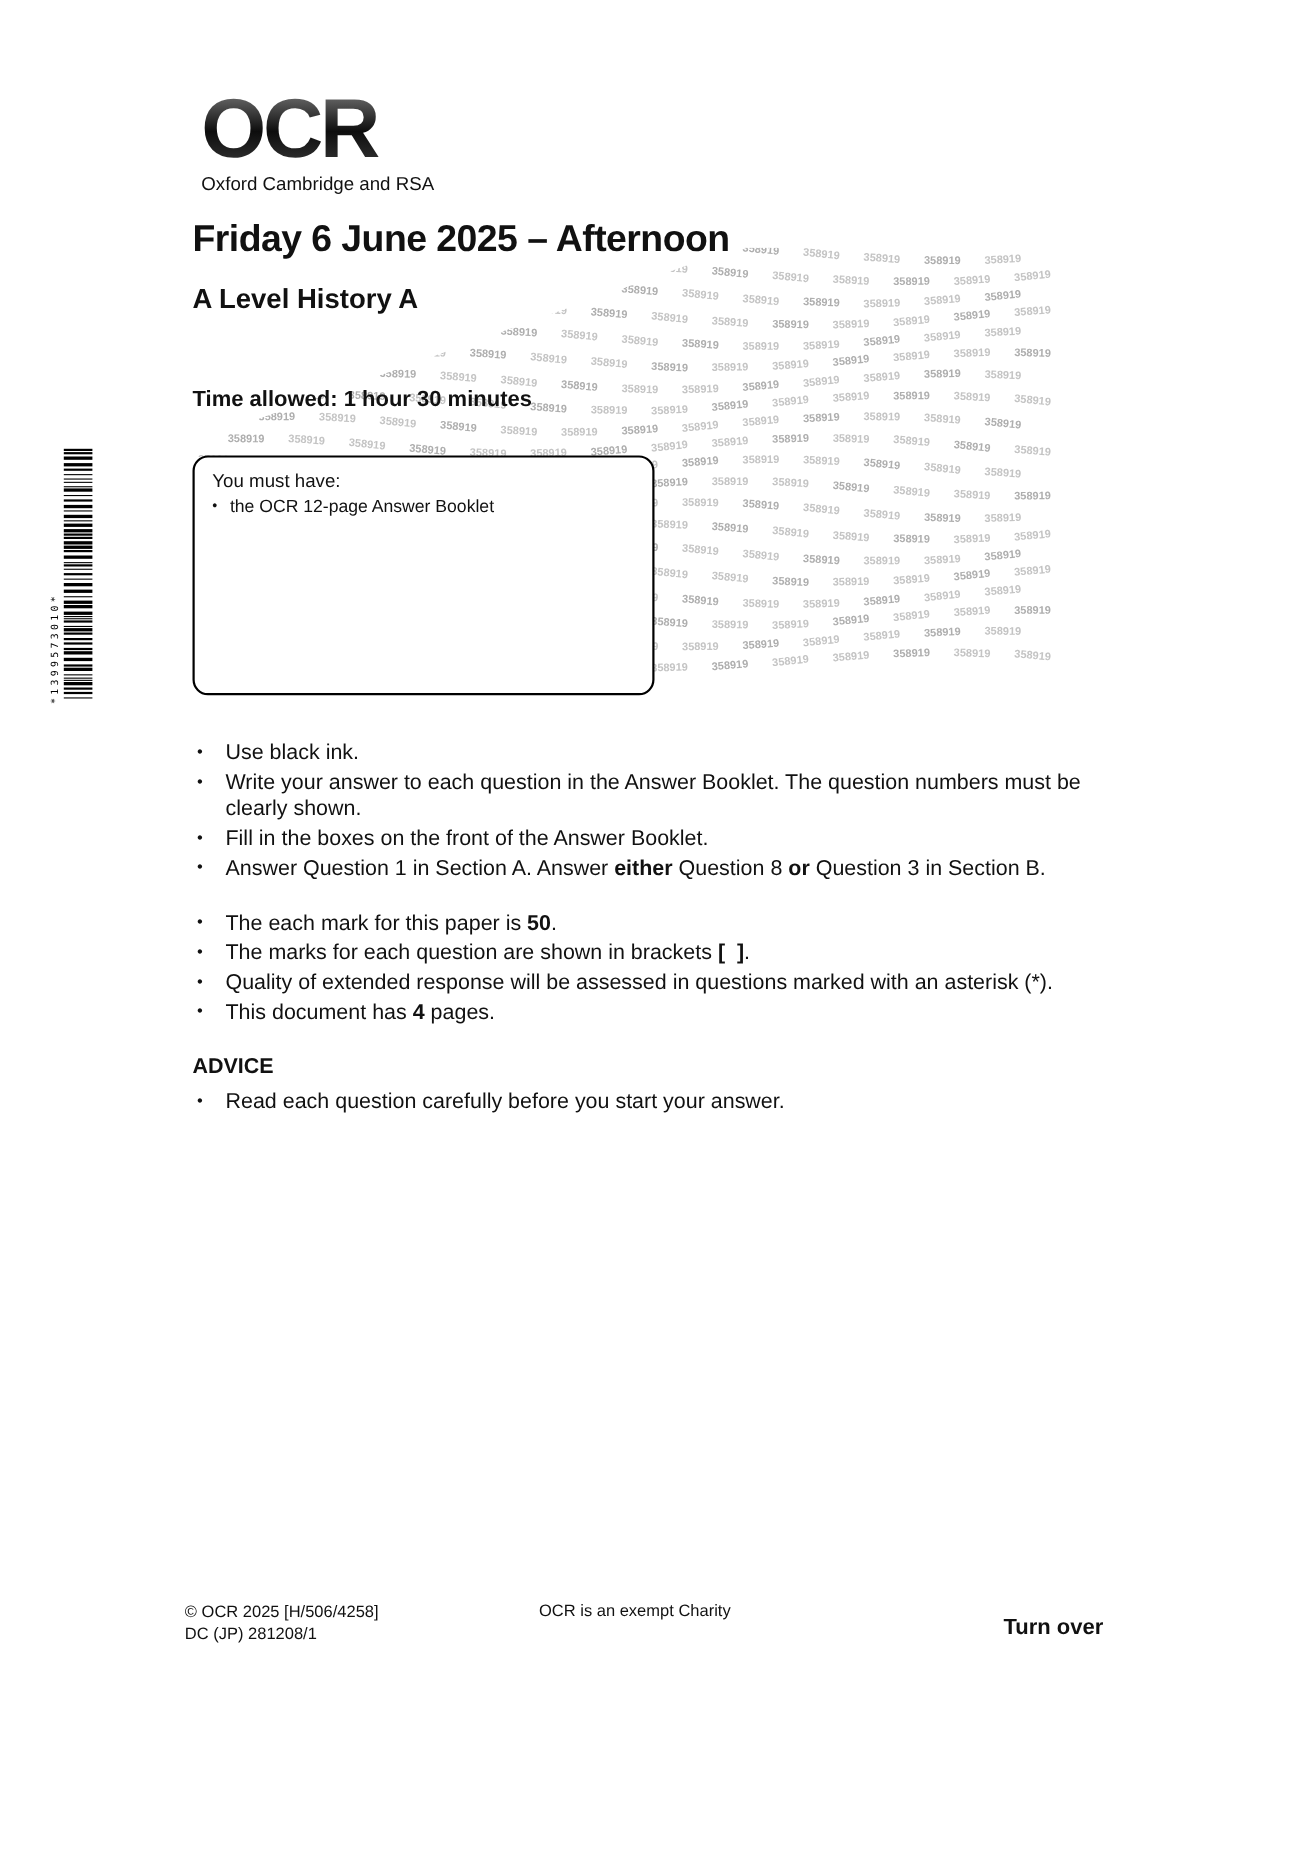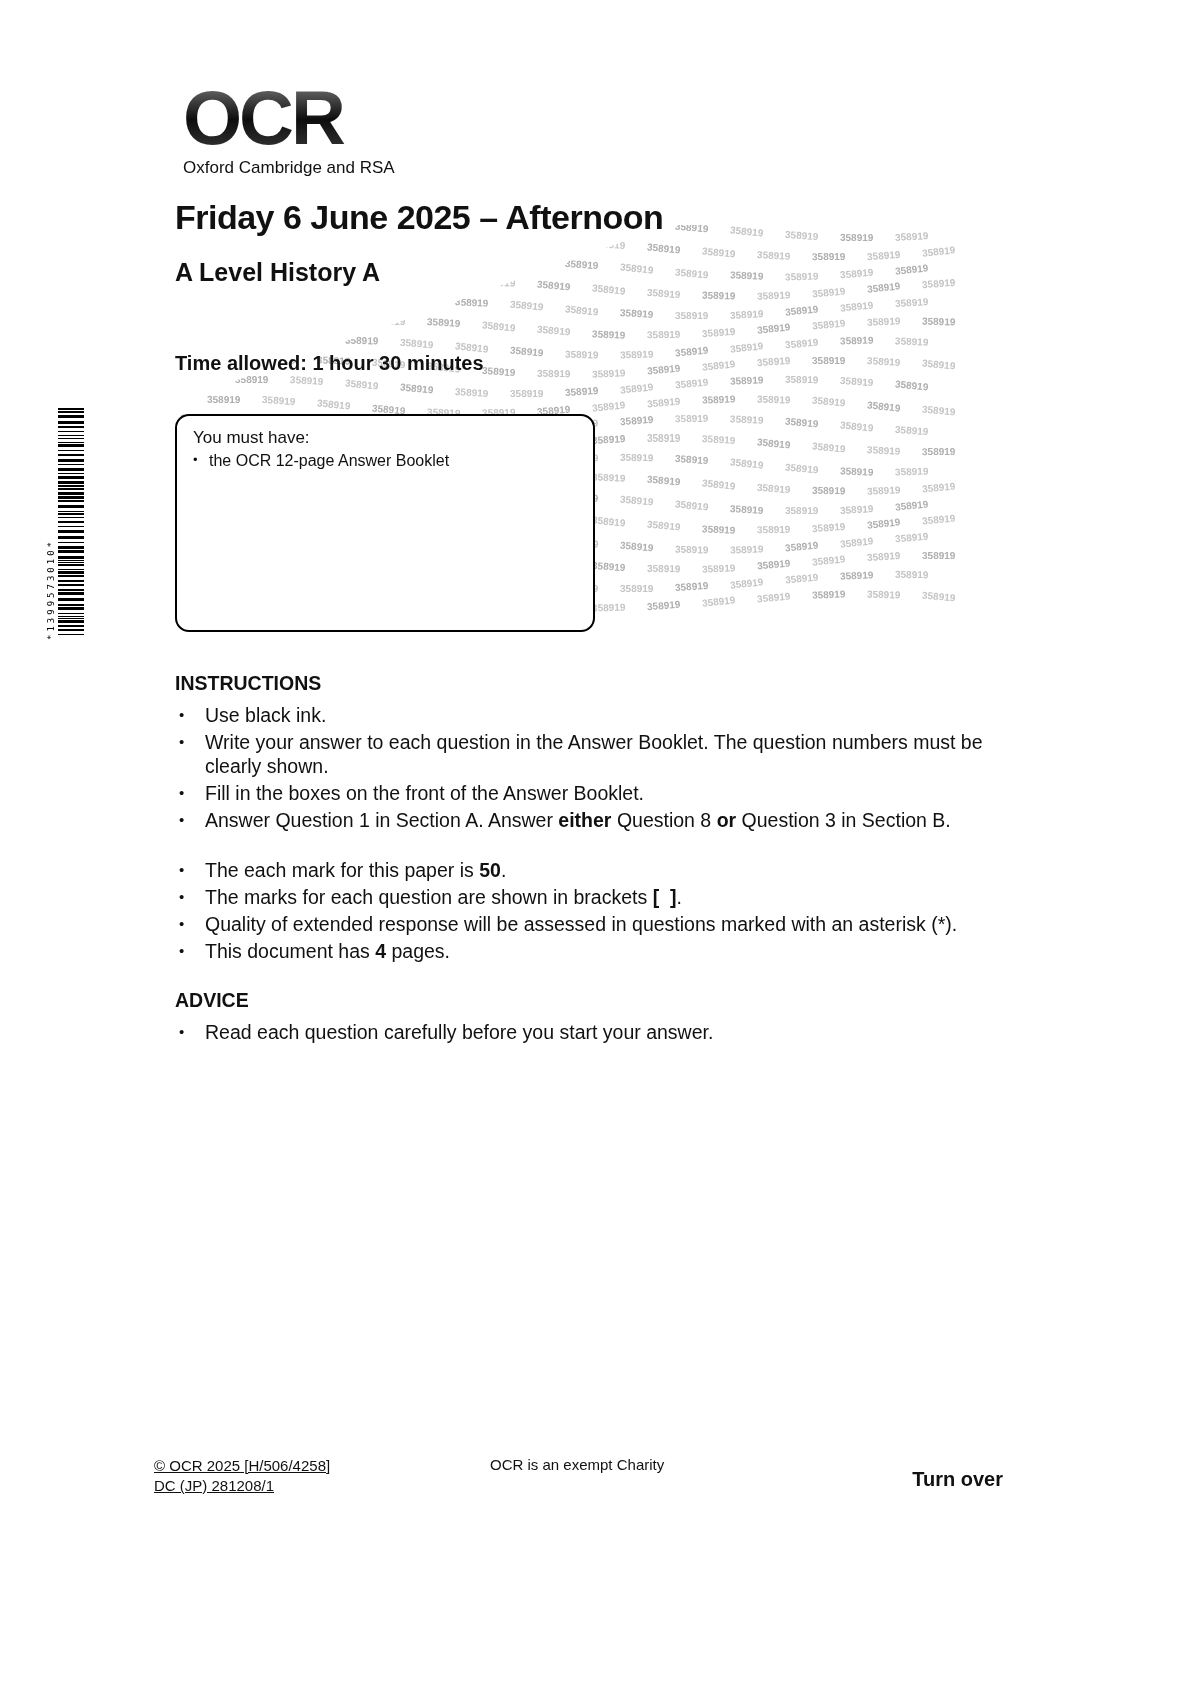--- a/index.html
+++ b/index.html
@@ -106,22 +106,22 @@
   .bullet-dot{
     width:30px;flex:0 0 30px;
     font-size:15px;
     padding-left:4px;
     box-sizing:border-box;
   }
   .bullet-text{flex:1;}
   .bullet-text .b{font-weight:bold;}
   
   .footer-left{
-    position:absolute;left:154px;top:1456px;z-index:2;
-    font-size:15px;line-height:20px;text-decoration:underline;
+    position:absolute;left:168px;top:1456px;z-index:2;
+    font-size:15px;line-height:20px;
   }
   .footer-center{
     position:absolute;left:490px;top:1456px;z-index:2;
     font-size:15px;
   }
   .footer-right{
     position:absolute;right:188px;top:1468px;z-index:2;
     font-size:20px;font-weight:bold;
   }
 </style>
@@ -488,21 +488,20 @@
         <div class="bar" style="height: 1px; margin-bottom: 1px;"></div>
         <div class="bar" style="height: 3px; margin-bottom: 2px;"></div>
         <div class="bar" style="height: 2px; margin-bottom: 2px;"></div>
         <div class="bar" style="height: 2px; margin-bottom: 3px;"></div>
         <div class="bar" style="height: 1px; margin-bottom: 1px;"></div>
       </div>
   </div>
 
   <div class="body-copy">
     <div class="section">
-      <div class="section-heading">INSTRUCTIONS</div>
       <div>
           <div class="bullet-row">
             <span class="bullet-dot">•</span>
             <span class="bullet-text"><span>Use black ink.</span></span>
           </div>
           <div class="bullet-row">
             <span class="bullet-dot">•</span>
             <span class="bullet-text"><span>Write your answer to each question in the Answer Booklet. The question numbers must be clearly shown.</span></span>
           </div>
           <div class="bullet-row">

